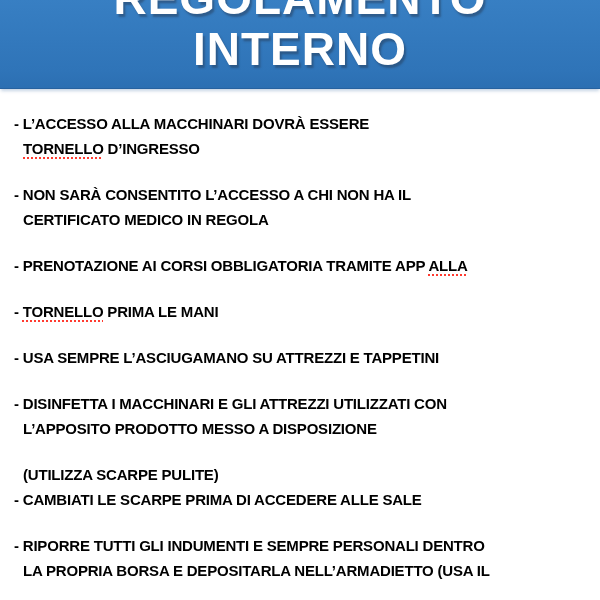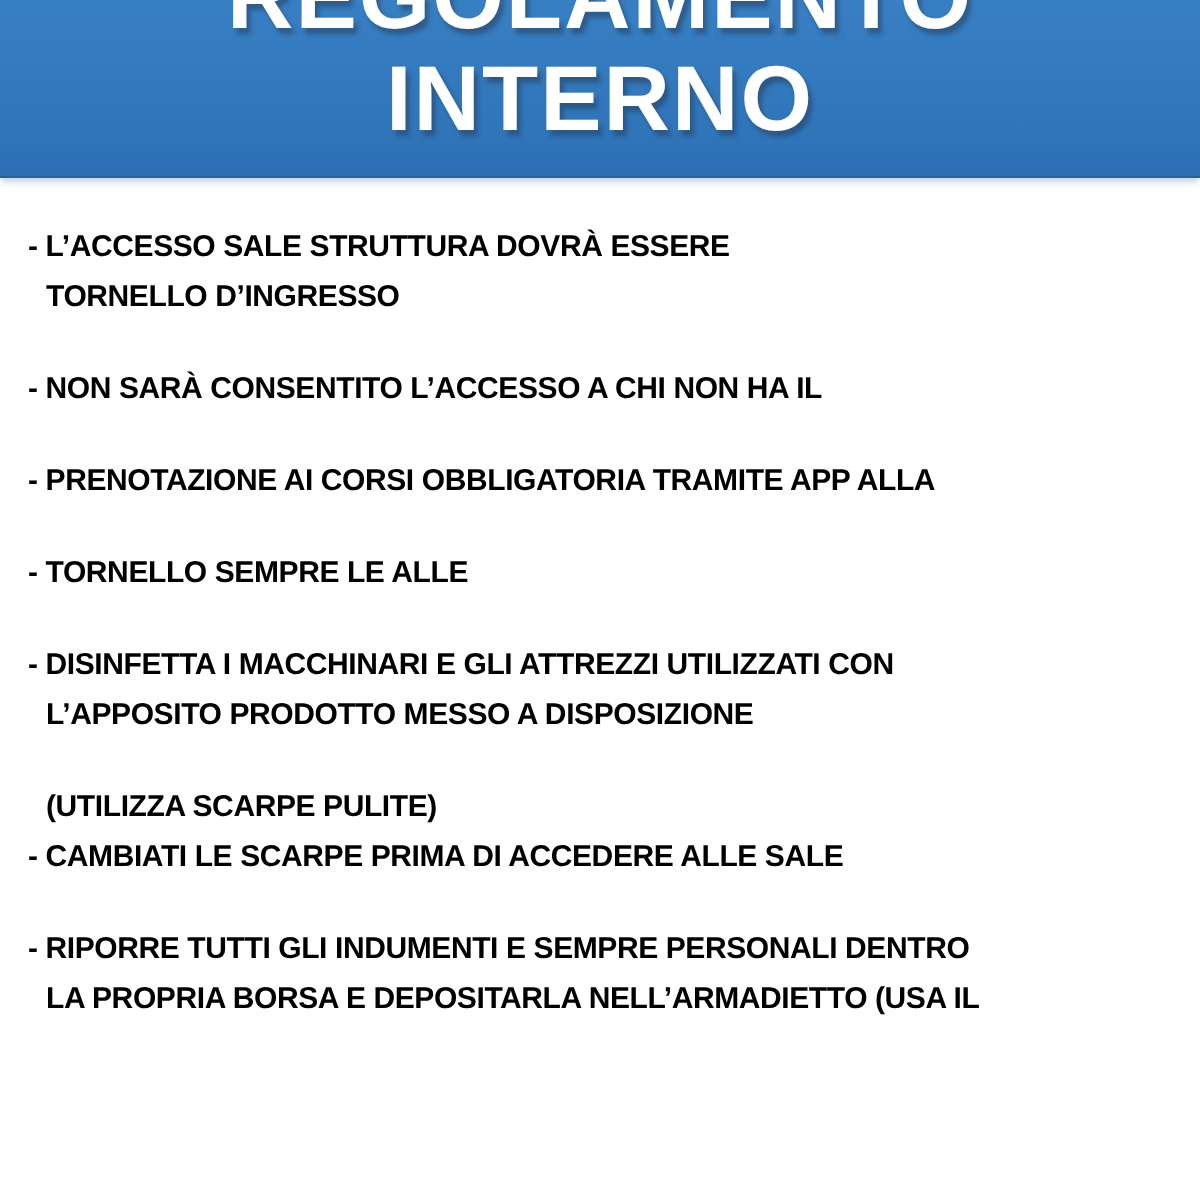--- a/index.html
+++ b/index.html
@@ -52,49 +52,54 @@
   .rule-line {
     font-size: 15px;
     font-weight: 700;
     line-height: 25px;
     letter-spacing: -0.2px;
     white-space: nowrap;
   }
   .rule-line.cont { padding-left: 9px; }
 
   .squiggle {
+    text-decoration: underline;
     text-decoration-style: dotted;
     text-decoration-color: #ff3b30;
     text-decoration-thickness: 2px;
     text-underline-offset: 3px;
   }
 </style>
 </head>
 <body>
 
 <header class="banner">
   <h1>
     <span>REGOLAMENTO</span>
     <span>INTERNO</span>
   </h1>
 </header>
 
 <main class="rules">
     <div class="rule">
-      <div class="rule-line"><span>- L’ACCESSO SALE STRUTTURA DOVRÀ ESSERE</span></div>
+      <div class="rule-line"><span>- L’ACCESSO ALLA MACCHINARI DOVRÀ ESSERE</span></div>
       <div class="rule-line cont"><span class="squiggle">TORNELLO</span><span> D’INGRESSO</span></div>
     </div>
     <div class="rule">
       <div class="rule-line"><span>- NON SARÀ CONSENTITO L’ACCESSO A CHI NON HA IL</span></div>
+      <div class="rule-line cont"><span>CERTIFICATO MEDICO IN REGOLA</span></div>
     </div>
     <div class="rule">
       <div class="rule-line"><span>- PRENOTAZIONE AI CORSI OBBLIGATORIA TRAMITE APP </span><span class="squiggle">ALLA</span></div>
     </div>
     <div class="rule">
-      <div class="rule-line"><span>- </span><span class="squiggle">TORNELLO</span><span> SEMPRE LE ALLE</span></div>
+      <div class="rule-line"><span>- </span><span class="squiggle">TORNELLO</span><span> PRIMA LE MANI</span></div>
+    </div>
+    <div class="rule">
+      <div class="rule-line"><span>- USA SEMPRE L’ASCIUGAMANO SU ATTREZZI E TAPPETINI</span></div>
     </div>
     <div class="rule">
       <div class="rule-line"><span>- DISINFETTA I MACCHINARI E GLI ATTREZZI UTILIZZATI CON</span></div>
       <div class="rule-line cont"><span>L’APPOSITO PRODOTTO MESSO A DISPOSIZIONE</span></div>
     </div>
     <div class="rule">
       <div class="rule-line cont"><span>(UTILIZZA SCARPE PULITE)</span></div>
       <div class="rule-line"><span>- CAMBIATI LE SCARPE PRIMA DI ACCEDERE ALLE SALE</span></div>
     </div>
     <div class="rule">

